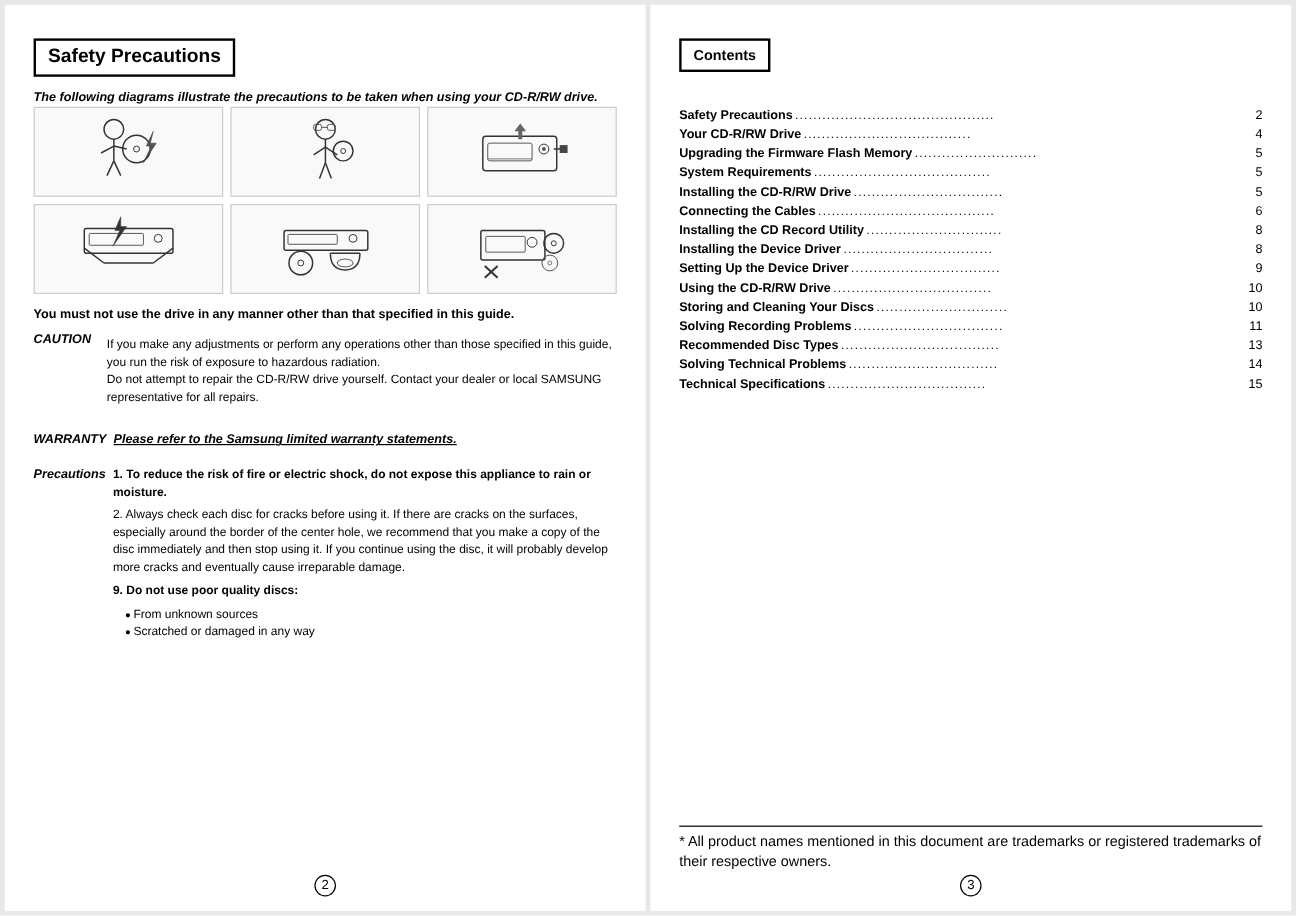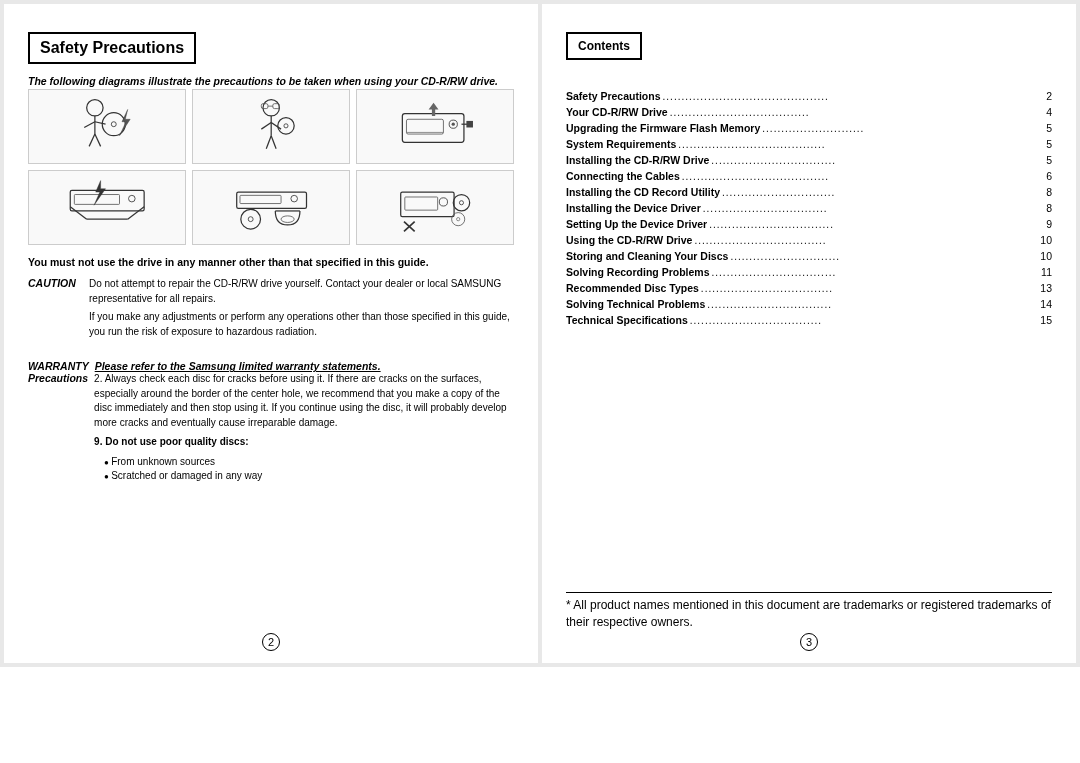--- a/index.html
+++ b/index.html
@@ -8,21 +8,21 @@
       font-family: Arial, sans-serif;
       font-size: 11px;
       color: #000;
       width: 1080px;
       height: 763px;
       overflow: hidden;
     }
     .page-container {
       display: flex;
       width: 1080px;
-      height: 667px;
+      height: 763px;
       background: #e8e8e8;
       gap: 4px;
       padding: 4px;
     }
     .left-page, .right-page {
       background: #fff;
       flex: 1;
       padding: 28px 24px 20px 24px;
       position: relative;
       overflow: hidden;
@@ -78,21 +78,21 @@
       min-width: 55px;
       flex-shrink: 0;
     }
     .caution-text {
       font-size: 10px;
       line-height: 1.45;
     }
     .warranty-block {
       display: flex;
       gap: 6px;
-      margin-bottom: 0;
+      margin-bottom: 17px;
     }
     .warranty-label {
       font-weight: bold;
       font-style: italic;
       font-size: 10.5px;
       min-width: 55px;
       flex-shrink: 0;
     }
     .warranty-link {
       font-style: italic;
@@ -296,33 +296,34 @@
           <line x1="25" y1="58" x2="12" y2="70" stroke="#333" stroke-width="2"></line>
         </svg>
       </div>
     </div>
 
     <p class="warning-text">You must not use the drive in any manner other than that specified in this guide.</p>
 
     <div class="caution-block">
       <span class="caution-label">CAUTION</span>
       <div class="caution-text">
+        <p style="margin-top:4px;">If you make any adjustments or perform any operations other than those specified in this guide, you run the risk of exposure to hazardous radiation.</p>
         <p>Do not attempt to repair the CD-R/RW drive yourself. Contact your dealer or local SAMSUNG representative for all repairs.</p>
-        <p style="margin-top:4px;">If you make any adjustments or perform any operations other than those specified in this guide, you run the risk of exposure to hazardous radiation.</p>
       </div>
     </div>
 
     <div class="warranty-block">
       <span class="warranty-label">WARRANTY</span>
       <span class="warranty-link">Please refer to the Samsung limited warranty statements.</span>
     </div>
 
     <div class="precautions-block">
       <span class="precautions-label">Precautions</span>
       <div class="precautions-content">
+        <p class="item-bold">1. To reduce the risk of fire or electric shock, do not expose this appliance to rain or moisture.</p>
         <p>2. Always check each disc for cracks before using it. If there are cracks on the surfaces, especially around the border of the center hole, we recommend that you make a copy of the disc immediately and then stop using it. If you continue using the disc, it will probably develop more cracks and eventually cause irreparable damage.</p>
         <p class="item-bold">9. Do not use poor quality discs:</p>
         <ul class="bullet-list">
           <li>From unknown sources</li>
           <li>Scratched or damaged in any way</li>
         </ul>
       </div>
     </div>
 
     <div class="page-number">2</div>

